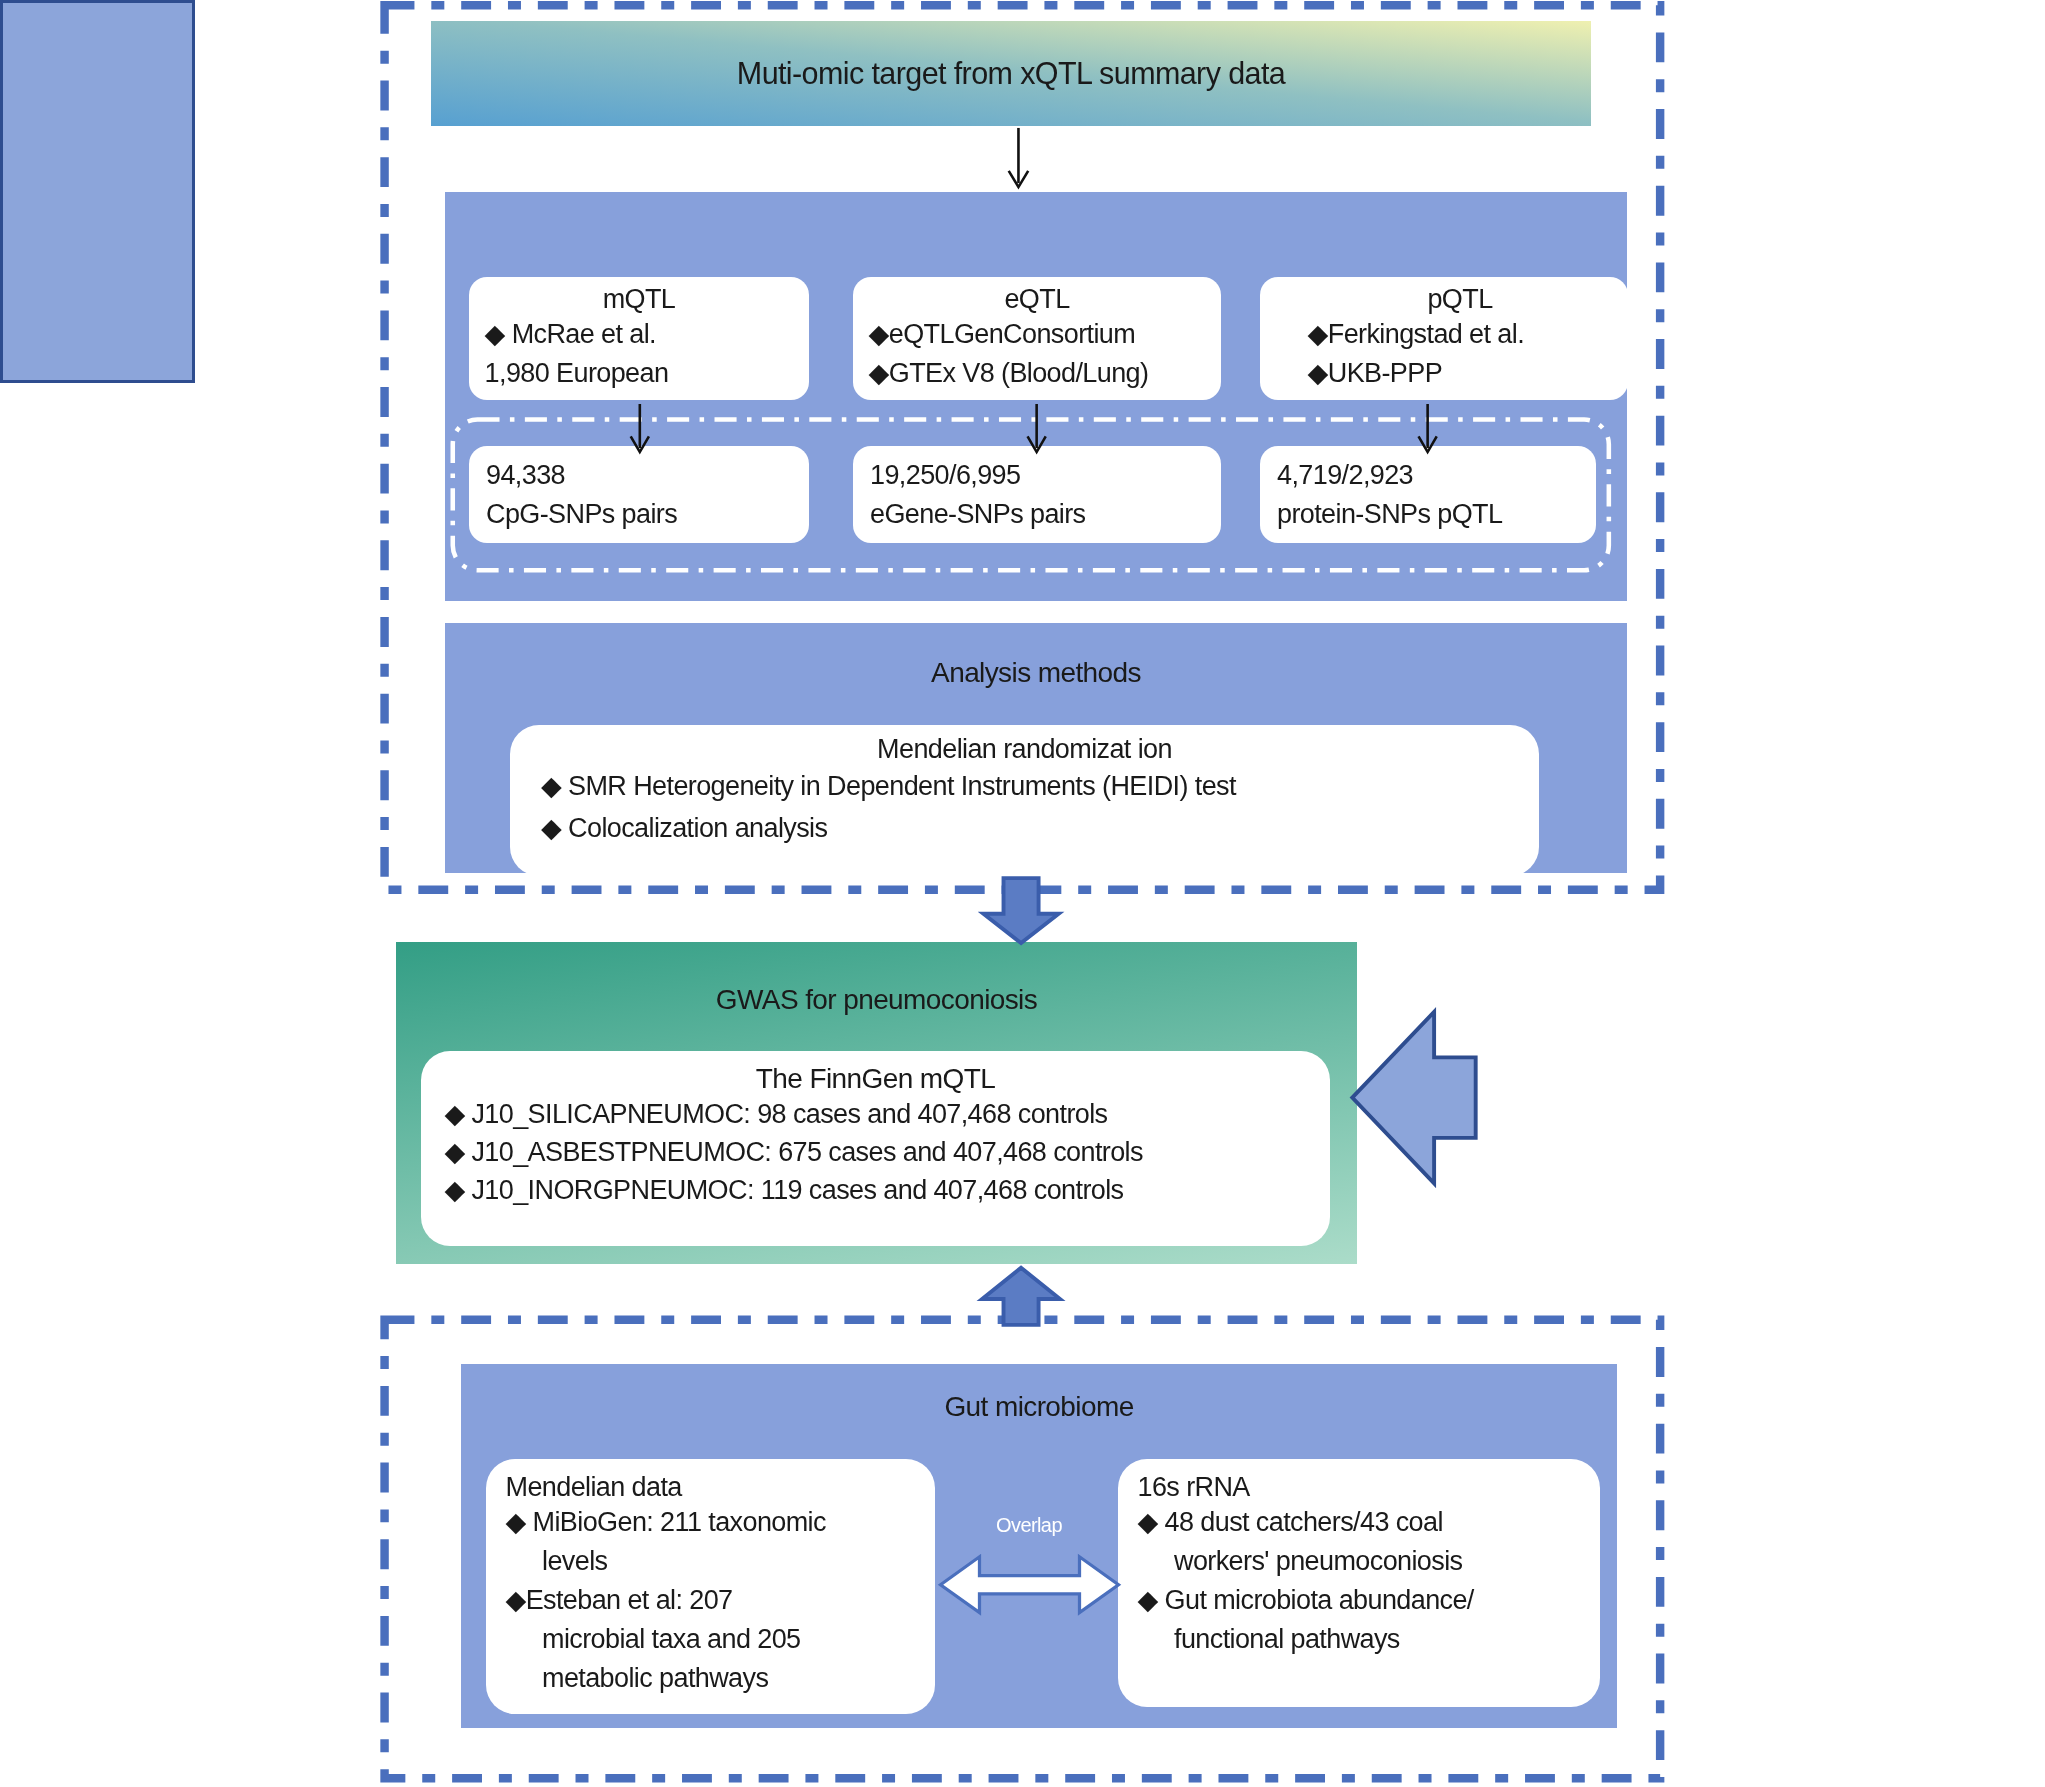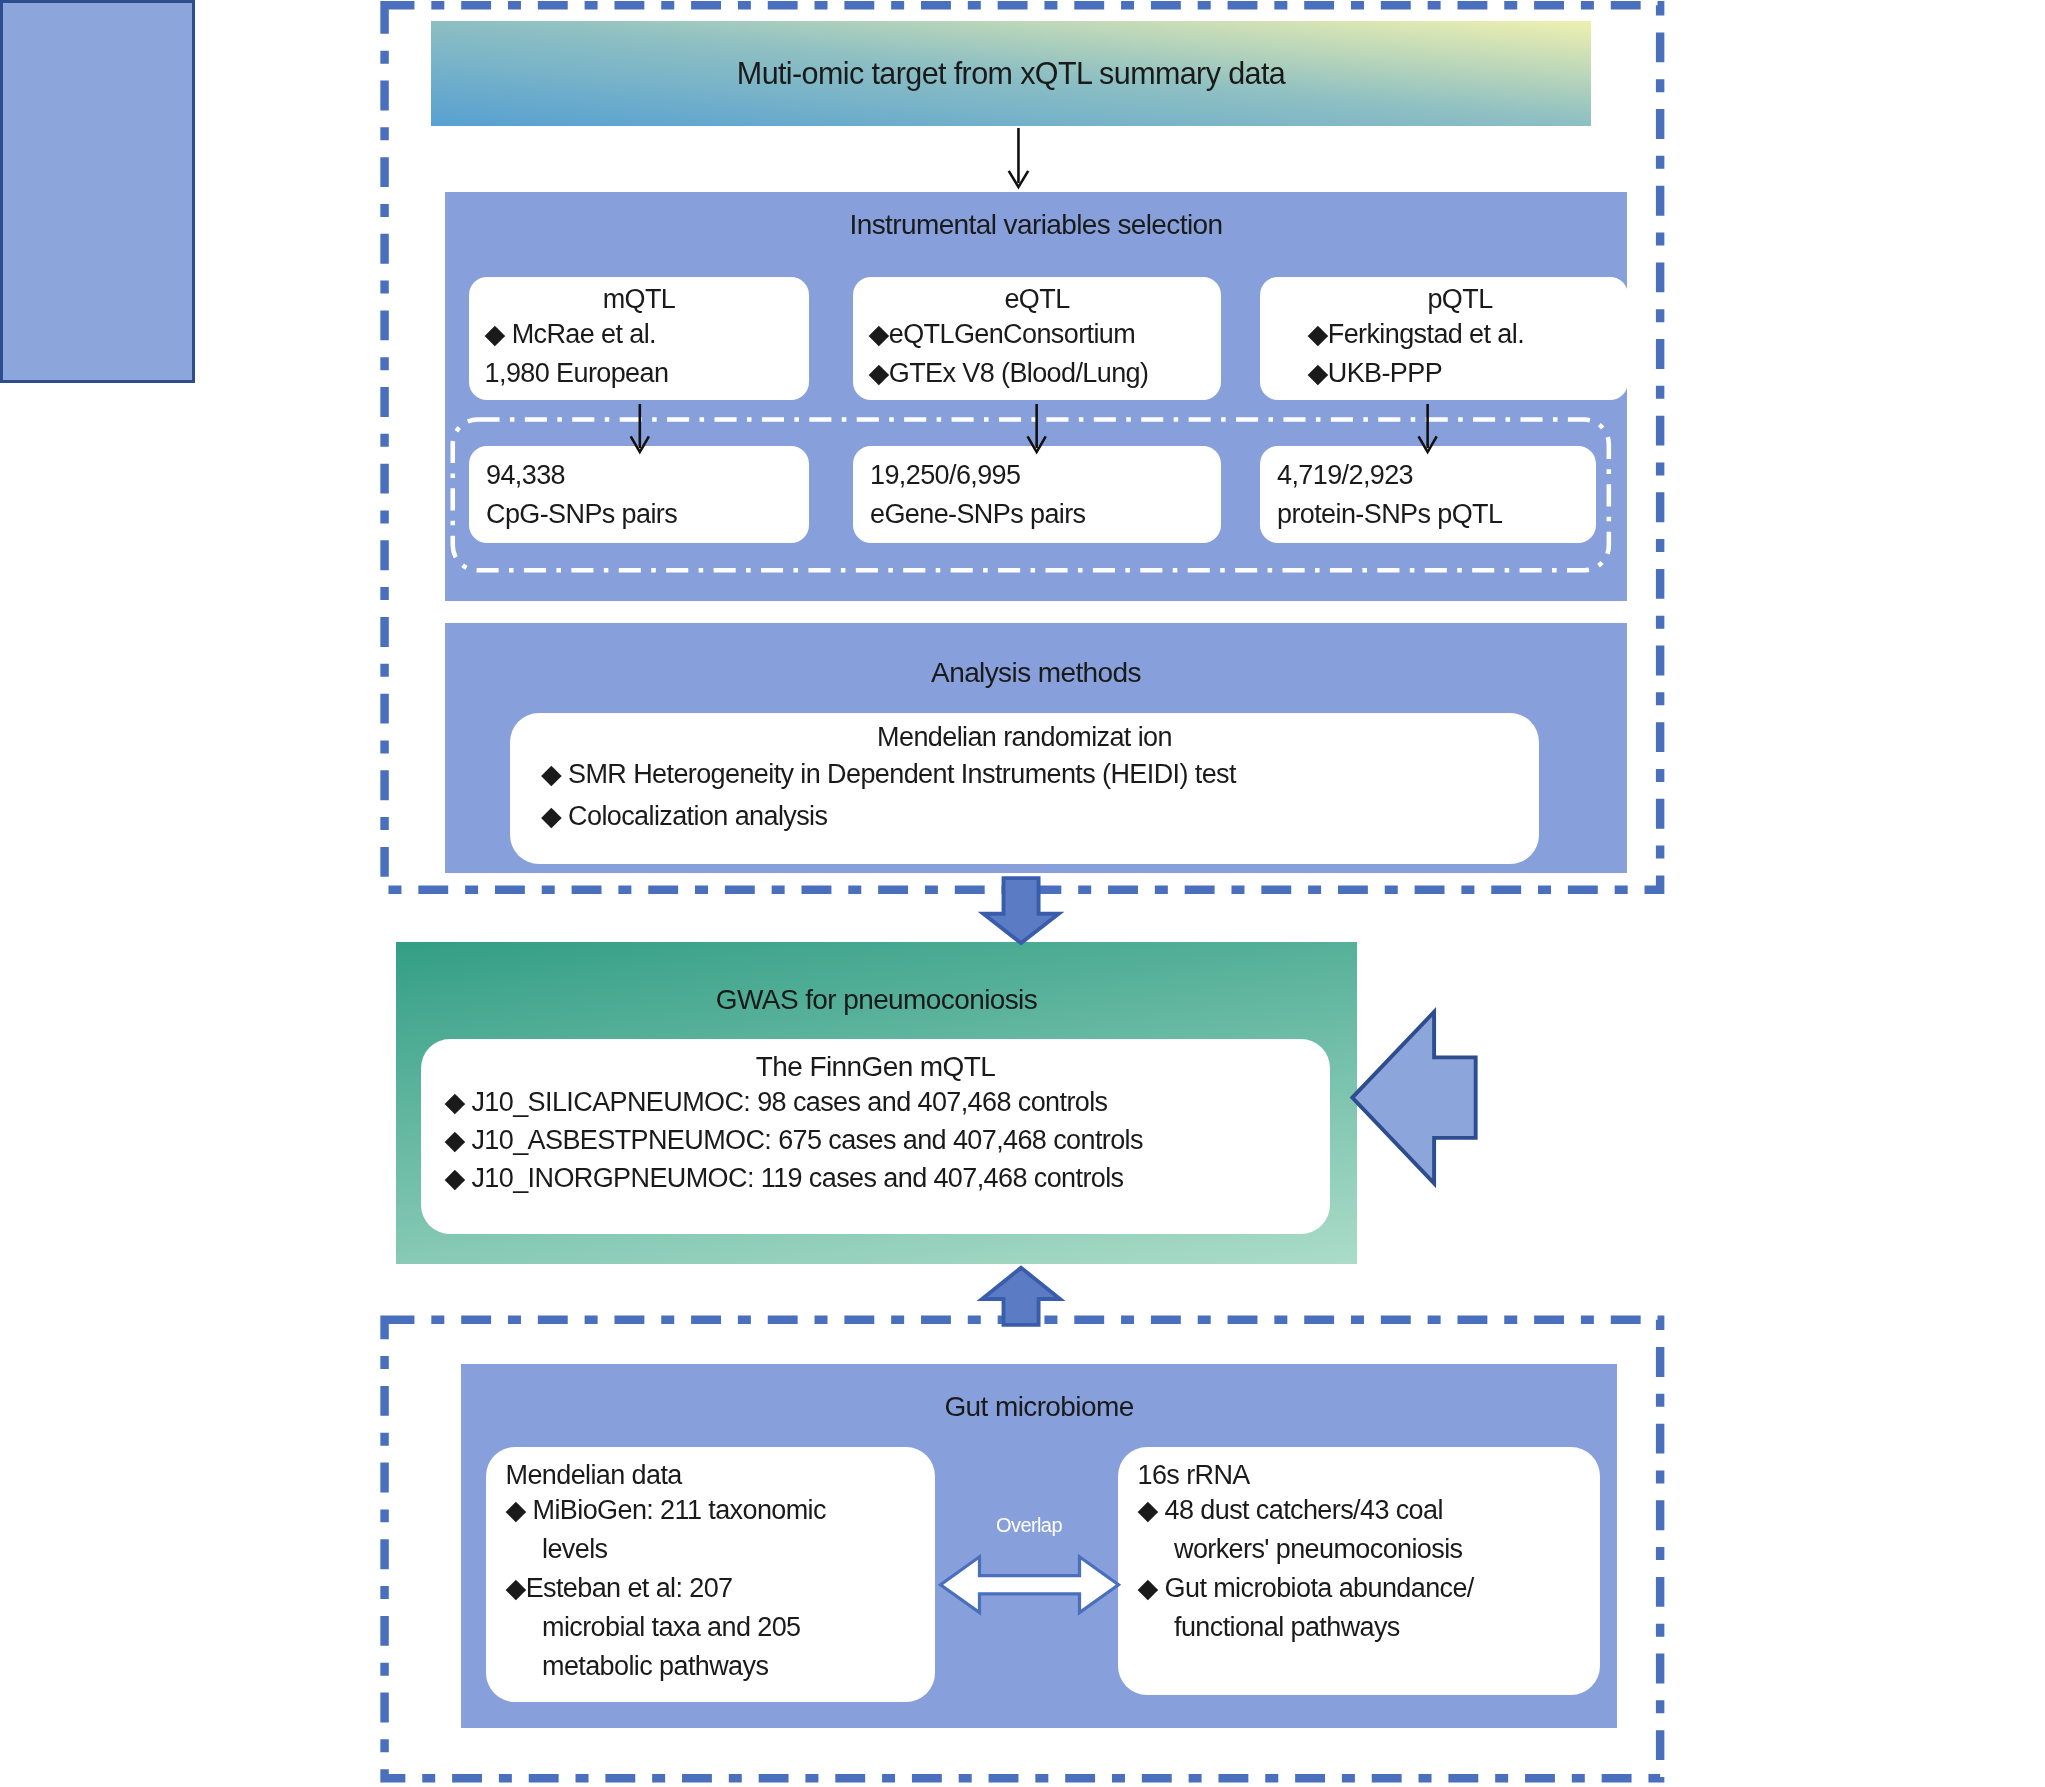--- a/index.html
+++ b/index.html
@@ -5,21 +5,21 @@
   html,body{margin:0;padding:0;background:#ffffff;}
   #canvas{
     position:relative;width:2046px;height:1788px;background:#ffffff;overflow:hidden;
     font-family:"Liberation Sans","DejaVu Sans",sans-serif;color:#1a1a1a;
   }
   .abs{position:absolute;}
   .box{position:absolute;z-index:1;}
   .white{background:#ffffff;}
   .peri{background:#87a0db;}
   .rounded28{border-radius:18px;}
-  .rounded45{border-radius:29px;}
+  .rounded45{border-radius:29px;margin-top:12px;}
 
   
   #header-box{left:431px;top:21.4px;width:1160px;height:105px;
     background:linear-gradient(to top right,#57a0d1 0%,#8fc0c2 52%,#eff0b0 100%);}
   #header-box .t{width:100%;height:100%;display:flex;align-items:center;justify-content:center;
     font-size:30.5px;letter-spacing:-0.6px;}
 
   
   #iv-box{left:445px;top:192px;width:1182px;height:409px;}
   #iv-title{left:445px;top:209px;width:1182px;text-align:center;font-size:28px;letter-spacing:-0.6px;z-index:4;}
@@ -75,21 +75,20 @@
 </head>
 <body>
 
 <div id="canvas">
 
   <div id="header-box" class="box">
     <div class="t">Muti-omic target from xQTL summary data</div>
   </div>
 
   <div id="iv-box" class="box peri"></div>
-  <div id="iv-title" class="abs textlayer">Instrumental variables selection</div>
 
   <div id="qtl-m" class="box white rounded28 qtl">
     <div class="qtitle">mQTL</div>
     <div class="qline">◆ McRae et al.</div>
     <div class="qline">1,980 European</div>
   </div>
   <div id="qtl-e" class="box white rounded28 qtl">
     <div class="qtitle">eQTL</div>
     <div class="qline">◆eQTLGenConsortium</div>
     <div class="qline">◆GTEx V8 (Blood/Lung)</div>

